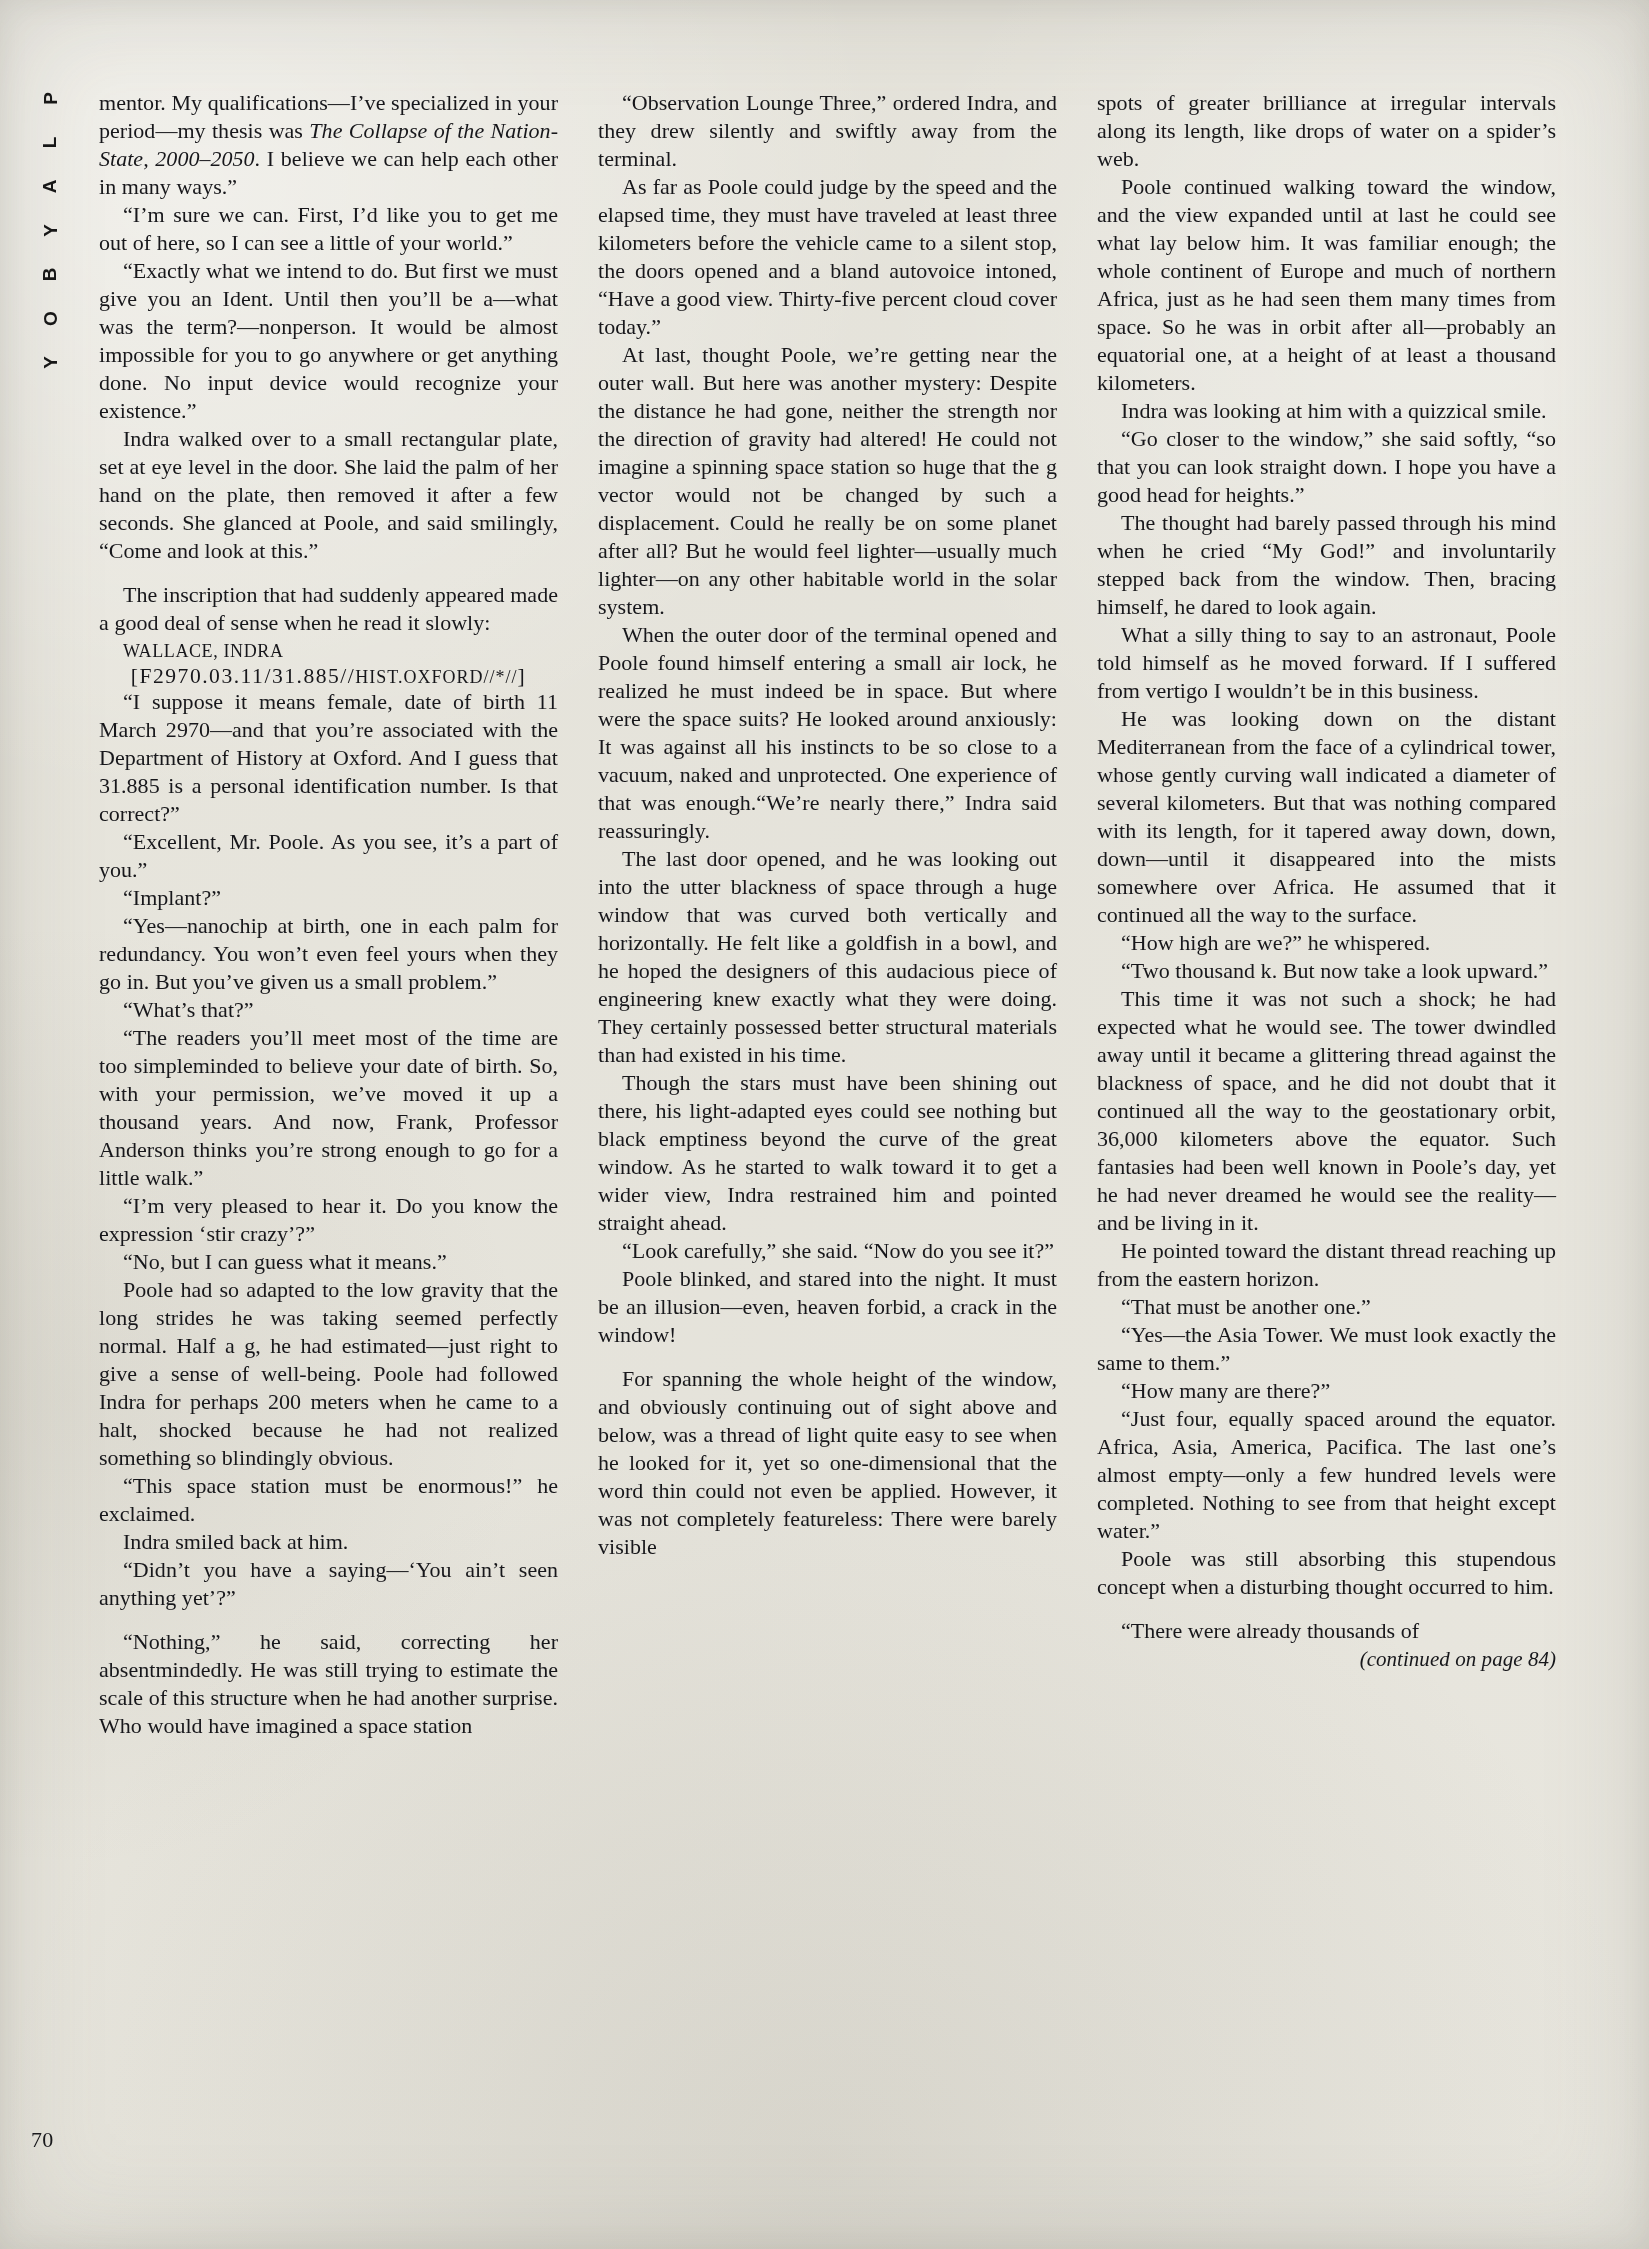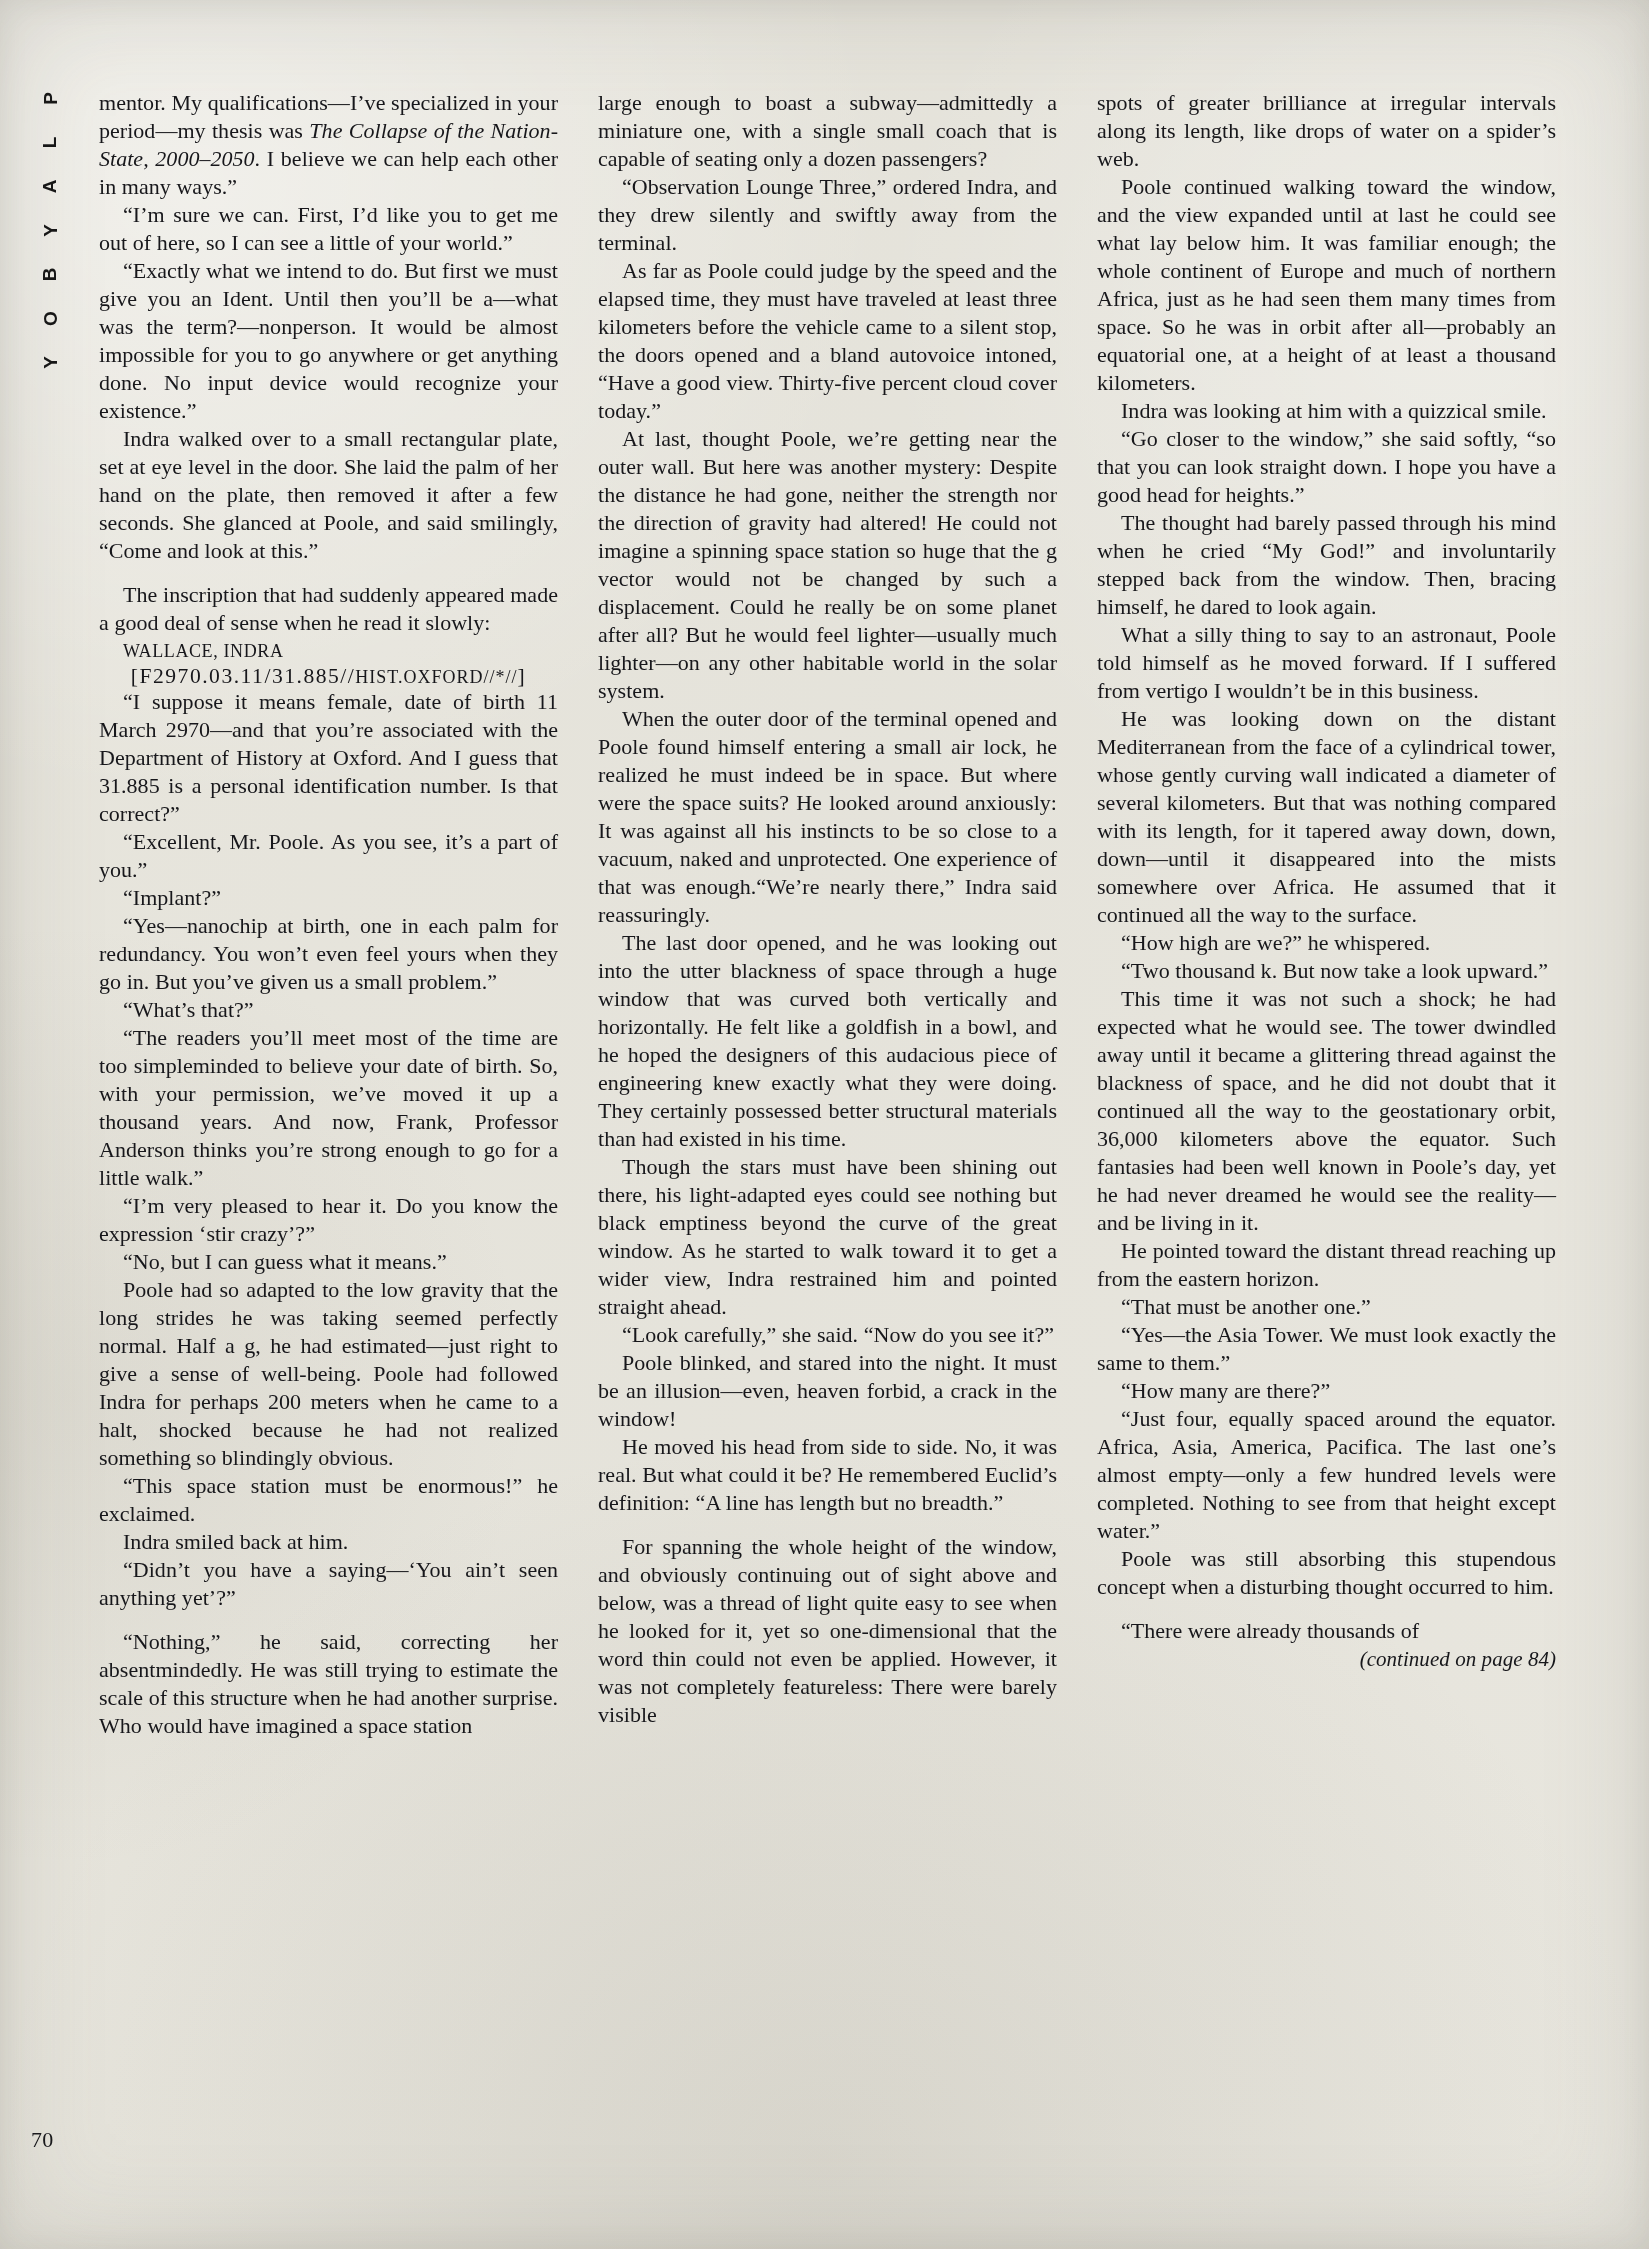--- a/index.html
+++ b/index.html
@@ -165,30 +165,28 @@
         <p class="indent"><span>“The readers you’ll meet most of the time are too simpleminded to believe your date of birth. So, with your permission, we’ve moved it up a thousand years. And now, Frank, Professor Anderson thinks you’re strong enough to go for a little walk.”</span></p>
         <p class="indent"><span>“I’m very pleased to hear it. Do you know the expression ‘stir crazy’?”</span></p>
         <p class="indent"><span>“No, but I can guess what it means.”</span></p>
         <p class="indent"><span>Poole had so adapted to the low gravity that the long strides he was taking seemed perfectly normal. Half a g, he had estimated—just right to give a sense of well-being. Poole had followed Indra for perhaps 200 meters when he came to a halt, shocked because he had not realized something so blindingly obvious.</span></p>
         <p class="indent"><span>“This space station must be enormous!” he exclaimed.</span></p>
         <p class="indent"><span>Indra smiled back at him.</span></p>
         <p class="indent"><span>“Didn’t you have a saying—‘You ain’t seen anything yet’?”</span></p>
         <p class="indent lastline-left"><span>“Nothing,” he said, correcting her absentmindedly. He was still trying to estimate the scale of this structure when he had another surprise. Who would have imagined a space station</span></p>
       </div>
       <div class="col">
-        <p class="noindent"><span>large enough to boast a subway—admittedly a miniature one, with a single small coach that is capable of seating only a dozen passengers?</span></p>
         <p class="indent"><span>“Observation Lounge Three,” ordered Indra, and they drew silently and swiftly away from the terminal.</span></p>
         <p class="indent"><span>As far as Poole could judge by the speed and the elapsed time, they must have traveled at least three kilometers before the vehicle came to a silent stop, the doors opened and a bland autovoice intoned, “Have a good view. Thirty-five percent cloud cover today.”</span></p>
         <p class="indent"><span>At last, thought Poole, we’re getting near the outer wall. But here was another mystery: Despite the distance he had gone, neither the strength nor the direction of gravity had altered! He could not imagine a spinning space station so huge that the g vector would not be changed by such a displacement. Could he really be on some planet after all? But he would feel lighter—usually much lighter—on any other habitable world in the solar system.</span></p>
         <p class="indent"><span>When the outer door of the terminal opened and Poole found himself entering a small air lock, he realized he must indeed be in space. But where were the space suits? He looked around anxiously: It was against all his instincts to be so close to a vacuum, naked and unprotected. One experience of that was enough.“We’re nearly there,” Indra said reassuringly.</span></p>
         <p class="indent"><span>The last door opened, and he was looking out into the utter blackness of space through a huge window that was curved both vertically and horizontally. He felt like a goldfish in a bowl, and he hoped the designers of this audacious piece of engineering knew exactly what they were doing. They certainly possessed better structural materials than had existed in his time.</span></p>
         <p class="indent"><span>Though the stars must have been shining out there, his light-adapted eyes could see nothing but black emptiness beyond the curve of the great window. As he started to walk toward it to get a wider view, Indra restrained him and pointed straight ahead.</span></p>
         <p class="indent"><span>“Look carefully,” she said. “Now do you see it?”</span></p>
         <p class="indent"><span>Poole blinked, and stared into the night. It must be an illusion—even, heaven forbid, a crack in the window!</span></p>
-        <p class="indent"><span>He moved his head from side to side. No, it was real. But what could it be? He remembered Euclid’s definition: “A line has length but no breadth.”</span></p>
         <p class="indent lastline-left"><span>For spanning the whole height of the window, and obviously continuing out of sight above and below, was a thread of light quite easy to see when he looked for it, yet so one-dimensional that the word thin could not even be applied. However, it was not completely featureless: There were barely visible</span></p>
       </div>
       <div class="col">
         <p class="noindent"><span>spots of greater brilliance at irregular intervals along its length, like drops of water on a spider’s web.</span></p>
         <p class="indent"><span>Poole continued walking toward the window, and the view expanded until at last he could see what lay below him. It was familiar enough; the whole continent of Europe and much of northern Africa, just as he had seen them many times from space. So he was in orbit after all—probably an equatorial one, at a height of at least a thousand kilometers.</span></p>
         <p class="indent"><span>Indra was looking at him with a quizzical smile.</span></p>
         <p class="indent"><span>“Go closer to the window,” she said softly, “so that you can look straight down. I hope you have a good head for heights.”</span></p>
         <p class="indent"><span>The thought had barely passed through his mind when he cried “My God!” and involuntarily stepped back from the window. Then, bracing himself, he dared to look again.</span></p>
         <p class="indent"><span>What a silly thing to say to an astronaut, Poole told himself as he moved forward. If I suffered from vertigo I wouldn’t be in this business.</span></p>
         <p class="indent"><span>He was looking down on the distant Mediterranean from the face of a cylindrical tower, whose gently curving wall indicated a diameter of several kilometers. But that was nothing compared with its length, for it tapered away down, down, down—until it disappeared into the mists somewhere over Africa. He assumed that it continued all the way to the surface.</span></p>

